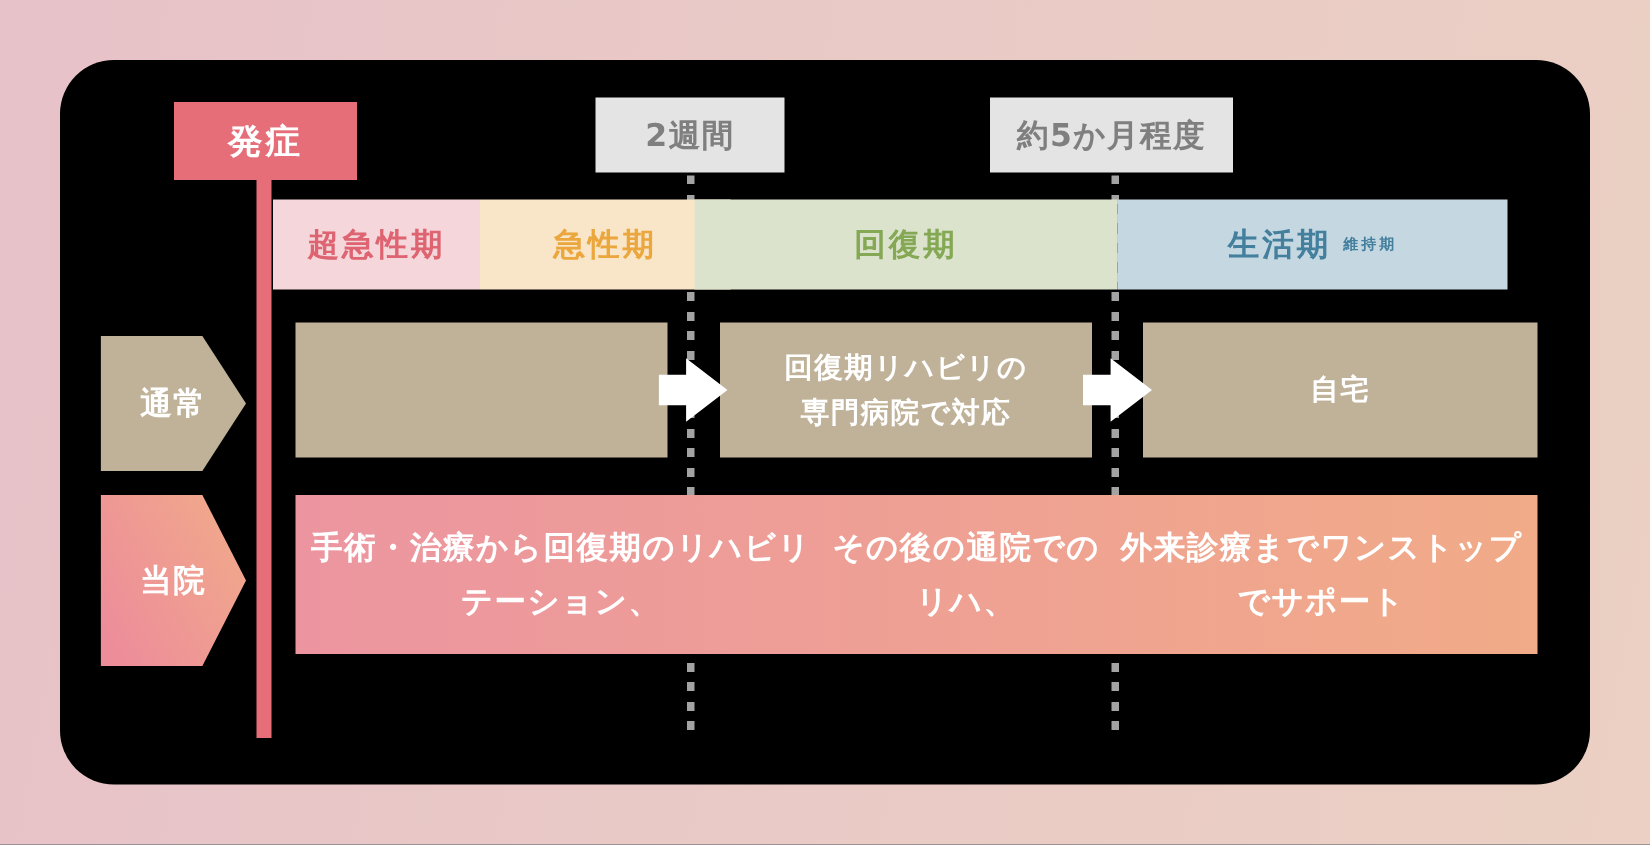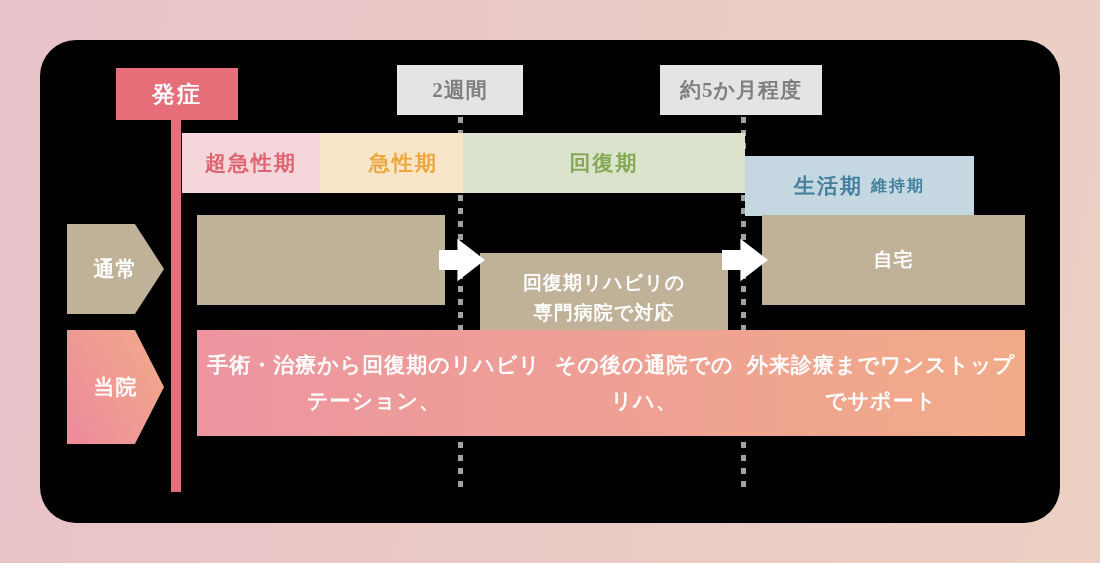--- a/index.html
+++ b/index.html
@@ -12,21 +12,21 @@
     width:1100px;height:563px;
     background:linear-gradient(100deg,#e7c2c9 0%,#e9c9c6 45%,#ebd0c3 100%);
     overflow:hidden;
   }
   .panel{
     position:absolute;left:40px;top:40px;
     width:1020px;height:483px;
     background:#000;border-radius:36px;
   }
   .abs{position:absolute;box-sizing:border-box;}
-  .center{display:flex;align-items:center;justify-content:center;font-family:Liberation Serif, serif;}
+  .center{display:flex;align-items:center;justify-content:center;}
 
   
   .onset-box{
     left:116px;top:68px;width:122px;height:52px;
     background:#e56e79;color:#fff;
     font-size:23px;font-weight:bold;letter-spacing:2px;
     z-index:5;
   }
   .gray-box{
     background:#e4e4e4;color:#7f7f7f;
@@ -49,22 +49,22 @@
   .dot-b{left:741px;}
 
   
   .phase{
     top:133px;height:60px;z-index:3;
     font-size:21px;font-weight:bold;letter-spacing:2px;
   }
   .phase-1{left:182px;width:138px;background:#f5d6da;color:#dd6470;}
   .phase-2{left:320px;width:167px;background:#f9e6c8;color:#eba73d;}
   .phase-3{left:463px;width:282px;background:#dce3cd;color:#85a855;}
-  .phase-4{left:745px;width:229px;background:#c5d8e2;color:#44809e;margin-top:23px;}
-  .phase-sub{font-size:16px;letter-spacing:2px;margin-left:8px;font-weight:bold;}
+  .phase-4{left:745px;width:260px;background:#c5d8e2;color:#44809e;}
+  .phase-sub{font-size:10px;letter-spacing:2px;margin-left:8px;font-weight:bold;}
 
   
   .pointer{
     left:67px;width:97px;z-index:3;
     clip-path:polygon(0 0,70% 0,100% 50%,70% 100%,0 100%);
     color:#fff;font-size:21px;font-weight:bold;letter-spacing:1px;
   }
   .pointer .pointer-text{width:70%;text-align:center;}
   .pointer-normal{top:224px;height:90px;background:#bfb298;}
   .pointer-hospital{
@@ -74,21 +74,21 @@
 
   
   .step{
     top:215px;height:90px;z-index:3;
     background:#bfb298;color:#fff;
     font-size:19px;font-weight:bold;letter-spacing:1px;
     text-align:center;line-height:30px;
     flex-direction:column;
   }
   .step-1{left:197px;width:248px;}
-  .step-2{left:480px;width:248px;margin-top:38px;}
+  .step-2{left:480px;width:248px;}
   .step-3{left:762px;width:263px;}
 
   
   .flow-arrow{
     top:237px;width:46px;height:46px;background:#fff;z-index:4;
     clip-path:polygon(0 28%,40% 28%,40% 4%,100% 50%,40% 96%,40% 72%,0 72%);
   }
   .arrow-1{left:439px;}
   .arrow-2{left:722px;}
 

